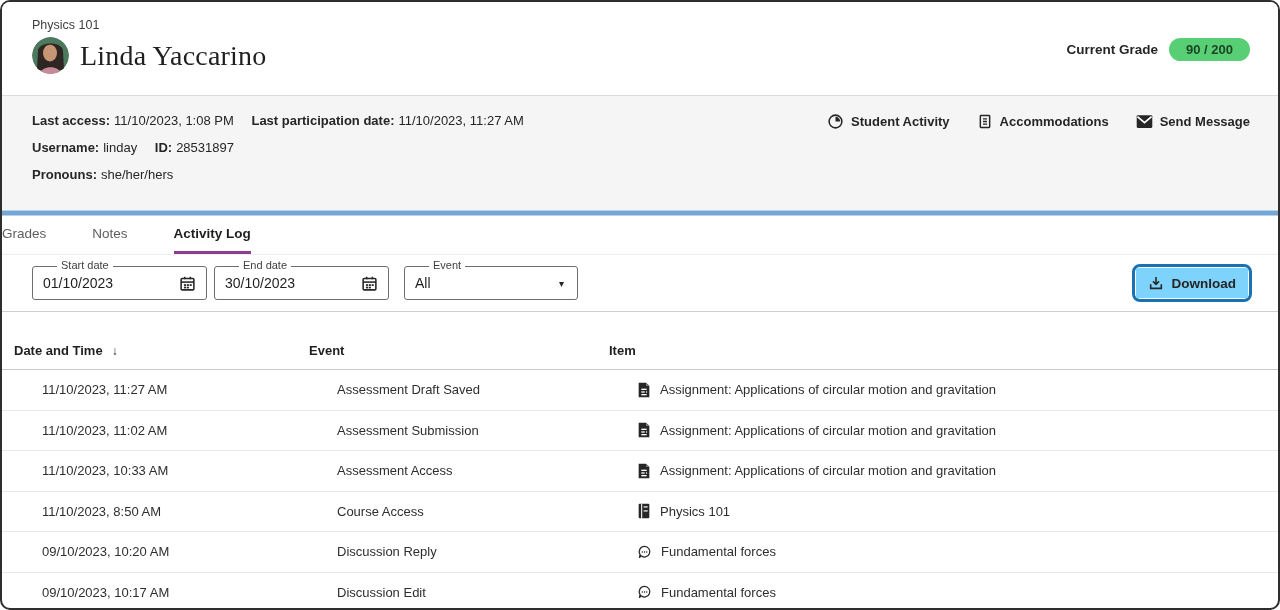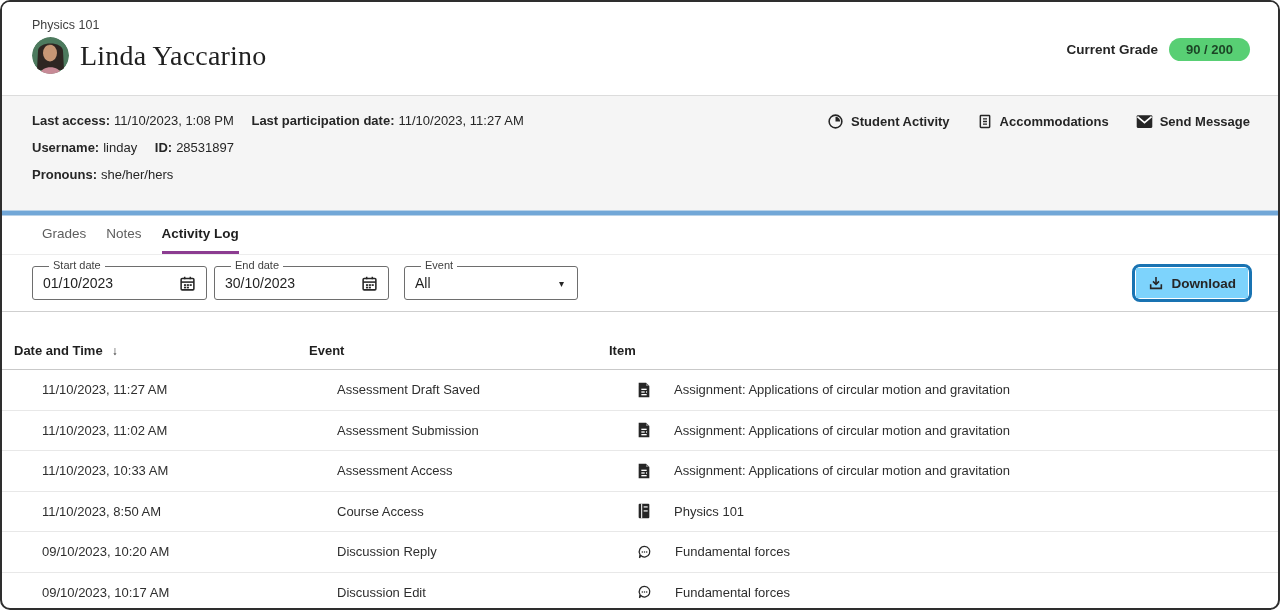--- a/index.html
+++ b/index.html
@@ -23,48 +23,48 @@
     padding:17px 12px 0 30px; position:relative; }
   .info-line{ font-size:13px; margin-bottom:12px; }
   .info-pair{ margin-right:14px; }
   .info-pair b{ margin-right:4px; }
   .actions{ position:absolute; top:17px; right:28px; display:flex; gap:27px; }
   .action{ display:flex; align-items:center; gap:7px; font-size:13px; font-weight:bold; cursor:pointer; }
   
   .blue-divider{ height:6px; background:var(--divider-blue,#72A7D7);
     border-top:1px solid #b9d2e8; border-bottom:1px solid #b9d2e8; }
   
-  .tabs{ display:flex; gap:20px; padding-left:40px; height:38px; background:#fff; }
+  .tabs{ display:flex; gap:46px; height:38px; background:#fff; }
   .tab{ font-size:13.5px; color:#5d5d5d; display:flex; align-items:center; height:100%;
     border-bottom:3px solid transparent; cursor:pointer; }
   .tab.active{ color:#1f1f1f; font-weight:bold; border-bottom-color:var(--tab-underline,#8C3C91); }
   
   .filterbar{ display:flex; align-items:center; height:58px; padding:0 26px 0 30px;
     border-top:1px solid #ededed; border-bottom:1px solid #cfcfcf; background:#fff; }
   .field{ position:relative; border:1px solid #6e6e6e; border-radius:3px; height:34px; width:175px;
     display:flex; align-items:center; padding:0 10px; background:#fff; margin-right:7px; cursor:text; }
   .field.event{ margin-left:8px; width:174px; cursor:pointer; }
-  .field-label{ position:absolute; top:-8px; left:16px; background:#fff; padding:0 4px;
+  .field-label{ position:absolute; top:-8px; left:24px; background:#fff; padding:0 4px;
     font-size:11px; color:#3f3f3f; }
   .field-value{ flex:1; font-size:14px; color:#1f1f1f; }
   .field .icn{ flex:0 0 auto; display:flex; }
   .caret{ font-size:10px; color:#262626; margin-right:3px; }
   .download-wrap{ margin-left:auto; border:3px solid var(--highlight-blue,#1973B2); border-radius:8px;
     padding:1px; background:#fff; }
   .download-btn{ display:flex; align-items:center; gap:8px; background:#7dd3fc; border:none;
     font-family:inherit; font-size:13.5px; font-weight:bold; color:#262626; padding:7px 12px; cursor:pointer; }
   
   .tbl{ margin-top:20px; }
   .tbl-head, .tbl-row{ display:grid; grid-template-columns:295px 300px 1fr;
     padding:0 25px 0 40px; align-items:center; }
   .tbl-head{ height:38px; border-bottom:1px solid #c9c9c9; font-weight:bold; font-size:13px; color:#1f1f1f;padding-left:12px; }
   .th{ display:flex; align-items:center; gap:9px; }
   .sort-arrow{ font-size:12px; color:#262626; cursor:pointer; }
   .tbl-row{ height:40.5px; border-bottom:1px solid #e8e8e8; font-size:13px; color:#2e2e2e; }
-  .item-cell{ display:flex; align-items:center; gap:23px; }
+  .item-cell{ display:flex; align-items:center; gap:9px; }
   svg{ display:block; }
 </style>
 </head>
 <body>
 
 <div class="frame" style="--badge-bg: #58CF74; --divider-blue: #72A7D7; --tab-underline: #8C3C91; --highlight-blue: #1973B2;">
 
   <div class="header">
     <div class="course-label">Physics 101</div>
     <div class="name-row">

